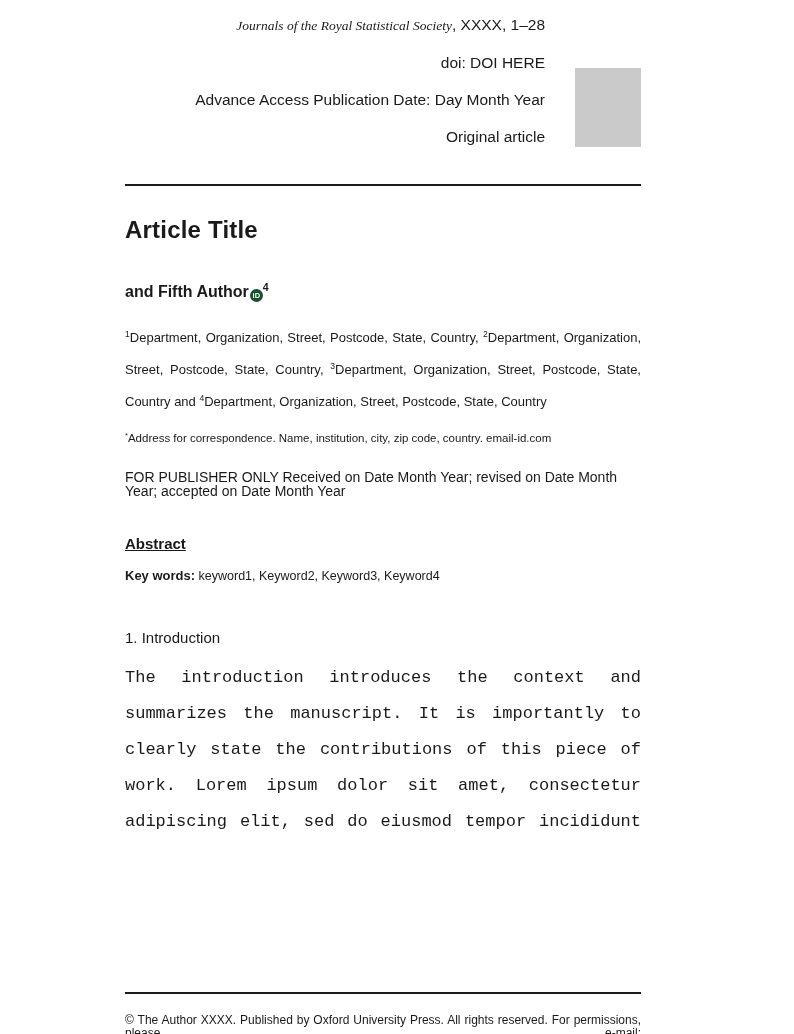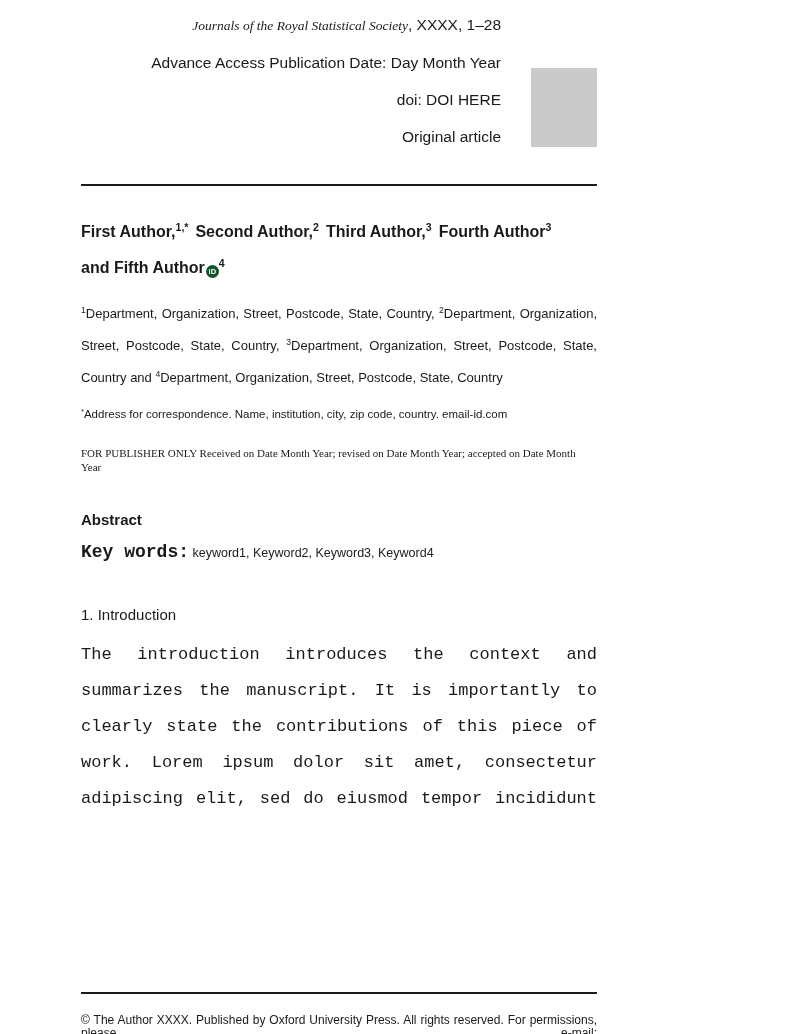--- a/index.html
+++ b/index.html
@@ -4,21 +4,21 @@
 <style>
   * { margin: 0; padding: 0; box-sizing: border-box; }
   html, body { background: #ffffff; }
   body {
     width: 794px; height: 1034px;
     font-family: "Liberation Sans", sans-serif;
     color: #1a1a1a;
     position: relative;
     overflow: hidden;
   }
-  .page { position: relative; width: 678px; height: 1034px; }
+  .page { position: relative; width: 678px; height: 1034px; margin-left: 44px; }
   .content { padding: 6px 81px 0 81px; }
 
   
   .masthead {
     text-align: right;
     padding-right: 96px;
     line-height: 37px;
     font-size: 15.5px;
   }
   .journal-name {
@@ -80,44 +80,44 @@
     line-height: 32px;
     text-align: justify;
   }
   .correspondence {
     margin-top: 13px;
     font-size: 11.5px;
     line-height: 15px;
   }
   .publisher-note {
     margin-top: 24px;
-    font-size: 11px;
+    font-size: 14px;
     line-height: 14px;
-    font-family: Liberation Serif, serif;
   }
 
   
   .abstract-heading {
     margin-top: 36px;
     font-size: 15px;
     font-weight: bold;
     line-height: 20px;
+    text-decoration: underline;
   }
   .abstract-text {
     margin-top: 20px;
     font-size: 13px;
     line-height: 30px;
     text-align: justify;
   }
   .keywords {
     margin-top: 13px;
     font-size: 12.5px;
     line-height: 18px;
   }
-  .keywords b { font-size: 18px; font-family: Liberation Mono, monospace; }
+  .keywords b { font-size: 13px; }
 
   
   .section-heading {
     margin-top: 44px;
     font-size: 15px;
     font-weight: normal;
     line-height: 18px;
   }
   .section-body {
     margin-top: 13px;
@@ -148,30 +148,30 @@
 <body>
 
 <div class="page">
 
   <div class="logo-box"></div>
 
   <div class="content">
 
     <div class="masthead">
       <div><span class="journal-name">Journals of the Royal Statistical Society</span><span>, XXXX, 1–28</span></div>
+      <div>doi: DOI HERE</div>
       <div>Advance Access Publication Date: Day Month Year</div>
-      <div>doi: DOI HERE</div>
       <div>Original article</div>
     </div>
 
     <div class="rule-top"></div>
 
+    <h1 class="article-title">Article Title</h1>
 
     <div class="authors">
-      <div><span class="author"><span>First Author,</span><sup>1,*</sup></span><span class="author"><span>Second Author,</span><sup>2</sup></span><span class="author"><span>Third Author,</span><sup>3</sup></span><span class="author"><span>Fourth Author</span><sup>3</sup></span></div>
       <div><span>and Fifth Author</span><span class="orcid">iD</span><sup>4</sup></div>
     </div>
 
     <p class="affiliations"><sup>1</sup><span>Department, Organization, Street, Postcode, State, Country, </span><sup>2</sup><span>Department, Organization, Street, Postcode, State, Country, </span><sup>3</sup><span>Department, Organization, Street, Postcode, State, Country and </span><sup>4</sup><span>Department, Organization, Street, Postcode, State, Country</span></p>
 
     <p class="correspondence"><sup>*</sup><span>Address for correspondence. Name, institution, city, zip code, country. email-id.com</span></p>
 
     <p class="publisher-note">FOR PUBLISHER ONLY Received on Date Month Year; revised on Date Month Year; accepted on Date Month Year</p>
 
     <div class="abstract-heading">Abstract</div>

